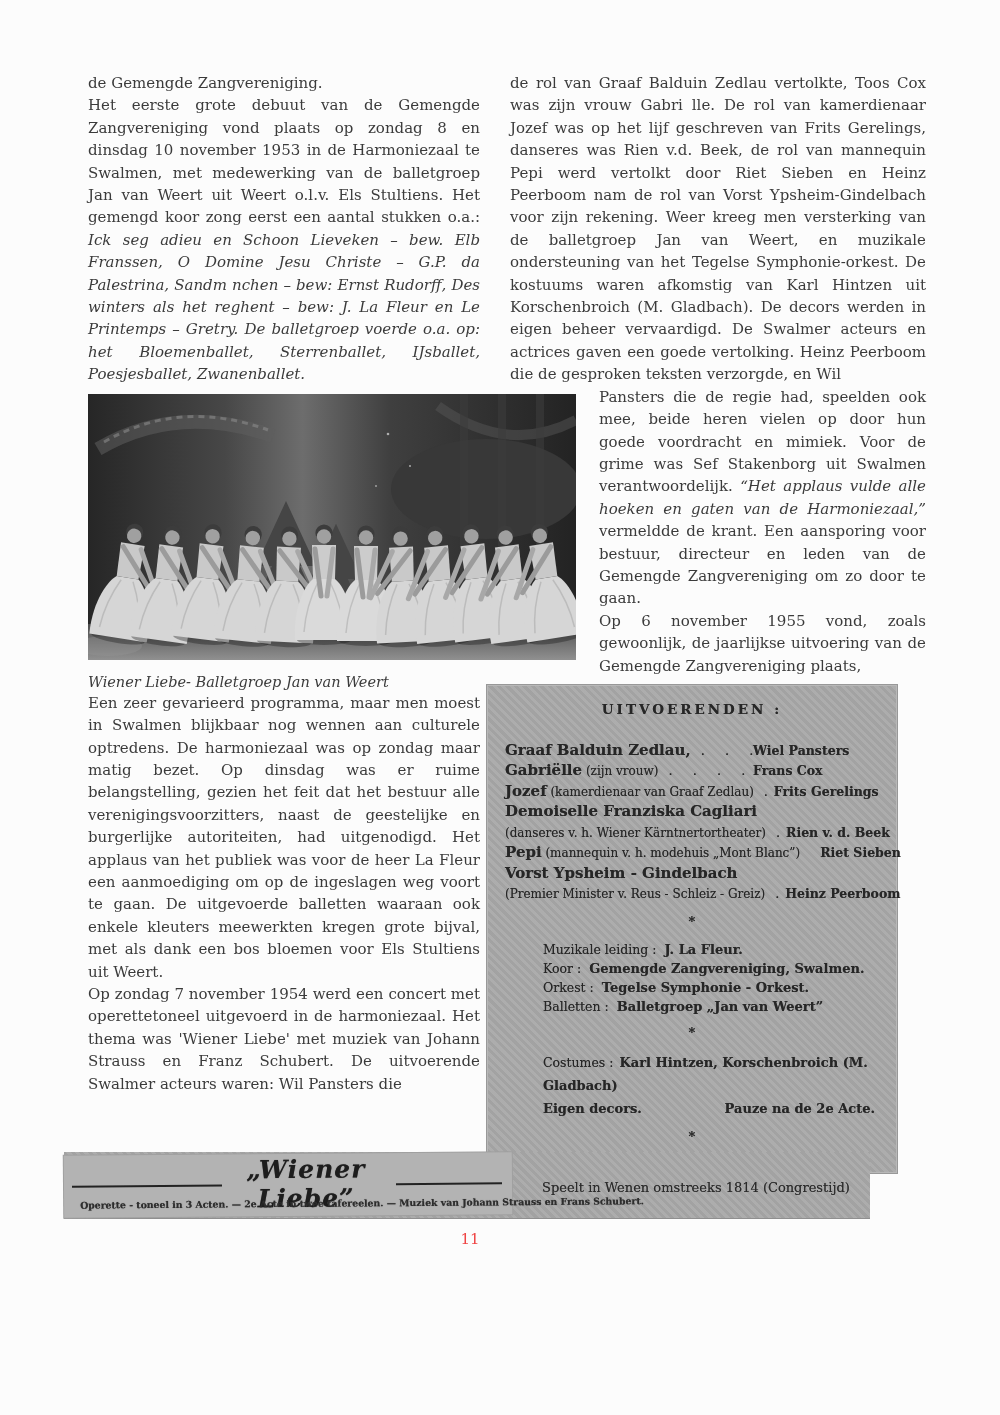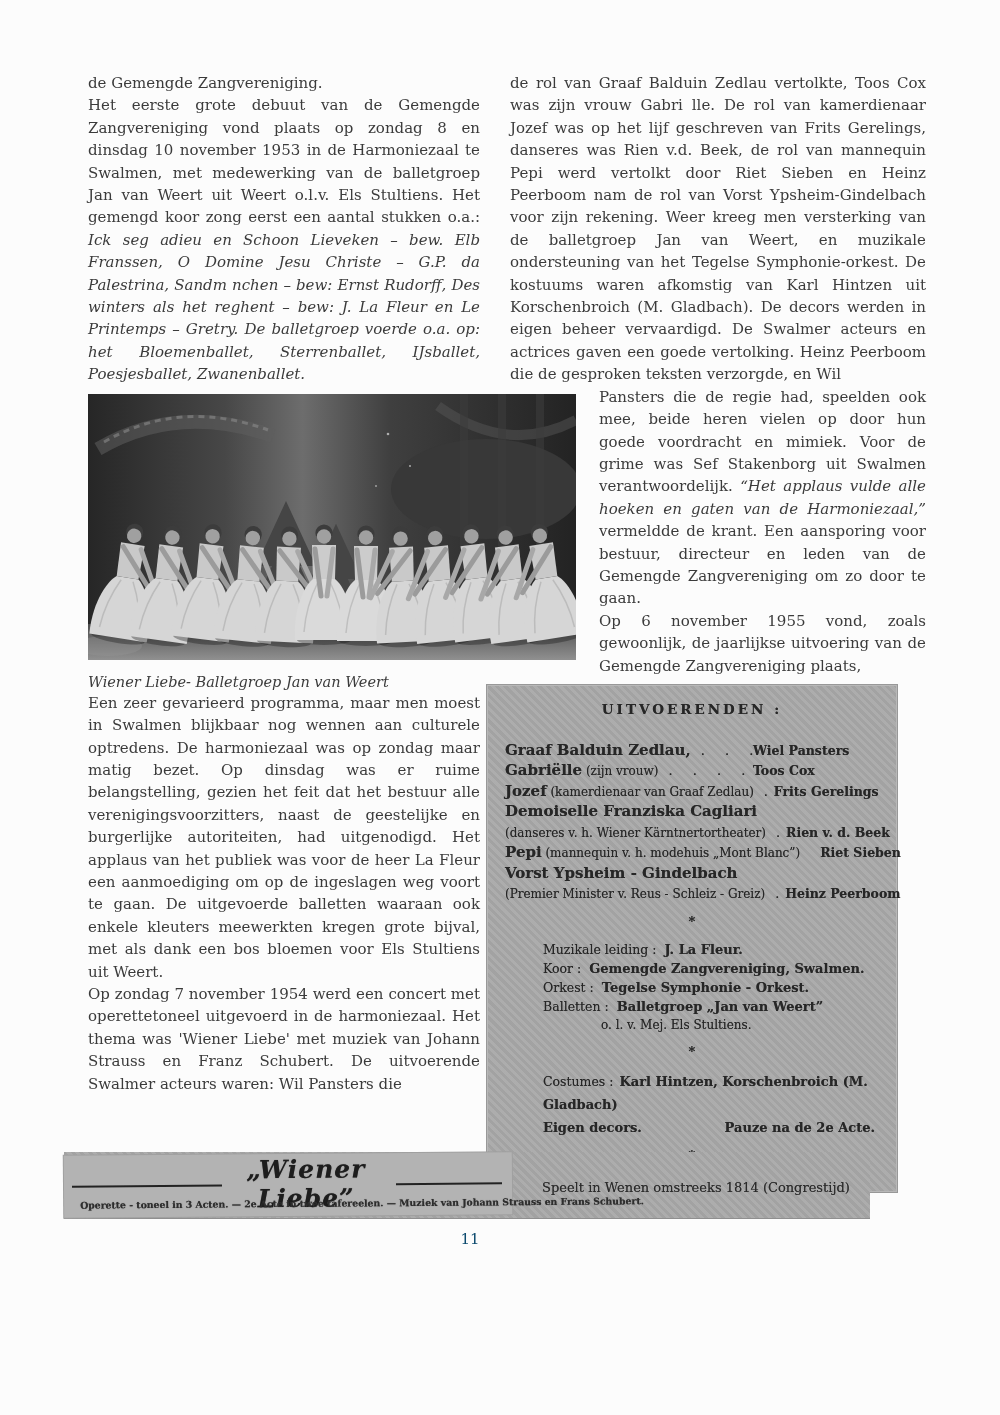--- a/index.html
+++ b/index.html
@@ -52,21 +52,21 @@
               transform:rotate(-0.45deg);box-shadow:0 0 0 1px #a0a0a0;}
   .rule-l{position:absolute;left:8px;top:30px;width:150px;border-top:2px solid #222;}
   .rule-r{position:absolute;left:332px;top:30px;width:106px;border-top:2px solid #222;}
   .strip-title{position:absolute;left:150px;top:1px;width:184px;text-align:center;
                font-size:25px;font-style:italic;font-weight:700;letter-spacing:1px;color:#1d1d1d;
                text-shadow:0 0 .8px rgba(20,20,20,.6);}
   .strip-sub{position:absolute;left:16px;top:44px;width:480px;font-size:9.3px;font-weight:700;
              color:#2e2e2e;white-space:nowrap;text-shadow:0 0 .7px rgba(40,40,40,.8);}
   .strip-note{position:absolute;left:478px;top:28px;font-size:13px;color:#2b2b2b;
               text-shadow:0 0 .5px rgba(40,40,40,.6);}
-  .pageno{position:absolute;left:0;top:1230px;width:940px;text-align:center;font-size:15px;color:#0c4a6e;}
+  .pageno{position:absolute;left:0;top:1230px;width:940px;text-align:center;font-size:15px;color:#ef4444;}
 </style>
 </head>
 <body>
 
 <div class="page">
 
   <div class="col" id="colL">
     <p class="body">de Gemengde Zangvereniging.</p>
 
     <p class="body mt1"><span>Het eerste grote debuut van de Gemengde Zangvereniging vond plaats op zondag 8 en dinsdag 10 november 1953 in de Harmoniezaal te Swalmen, met medewerking van de balletgroep Jan van Weert uit Weert o.l.v. Els Stultiens. Het gemengd koor zong eerst een aantal stukken o.a.: </span><i>Ick seg adieu en Schoon Lieveken – bew. Elb Franssen, O Domine Jesu Christe – G.P. da Palestrina, Sandm nchen – bew: Ernst Rudorff, Des winters als het reghent – bew: J. La Fleur en Le Printemps – Gretry. De balletgroep voerde o.a. op: het Bloemenballet, Sterrenballet, IJsballet, Poesjesballet, Zwanenballet.</i></p>
@@ -162,21 +162,21 @@
       <div class="prog-heading">UITVOERENDEN :</div>
 
       <div class="cast-row">
         <span class="c-left"><b>Graaf Balduin Zedlau,</b><span class="pl"></span></span>
         <span class="c-dots">. . . . .</span>
         <span class="c-actor">Wiel Pansters</span>
       </div>
       <div class="cast-row">
         <span class="c-left"><b>Gabriëlle</b><span class="pl"> (zijn vrouw)</span></span>
         <span class="c-dots">. . . . .</span>
-        <span class="c-actor">Toos Cox</span>
+        <span class="c-actor">Frans Cox</span>
       </div>
       <div class="cast-row">
         <span class="c-left"><b>Jozef</b><span class="pl"> (kamerdienaar van Graaf Zedlau)</span></span>
         <span class="c-dots">.</span>
         <span class="c-actor">Frits Gerelings</span>
       </div>
       <div class="cast-row">
         <span class="c-left"><b>Demoiselle Franziska Cagliari</b><span class="pl"></span></span>
         <span class="c-dots"></span>
         <span class="c-actor"></span>
@@ -202,21 +202,20 @@
         <span class="c-actor">Heinz Peerboom</span>
       </div>
 
       <div class="ast">*</div>
 
       <div class="staff">
         <div class="staff-row"><span class="lab">Muzikale leiding :</span><b>J. La Fleur.</b></div>
         <div class="staff-row"><span class="lab">Koor :</span><b>Gemengde Zangvereniging, Swalmen.</b></div>
         <div class="staff-row"><span class="lab">Orkest :</span><b>Tegelse Symphonie - Orkest.</b></div>
         <div class="staff-row"><span class="lab">Balletten :</span><b>Balletgroep „Jan van Weert”</b></div>
-        <div class="staff-sub">o. l. v. Mej. Els Stultiens.</div>
       </div>
 
       <div class="ast">*</div>
 
       <div class="cost">
         <div class="cost-row"><span class="lab">Costumes :</span><b>Karl Hintzen, Korschenbroich (M. Gladbach)</b></div>
         <div class="decors-row">
             <b>Eigen decors.</b>
             <b class="pauze">Pauze na de 2e Acte.</b>
           </div>

